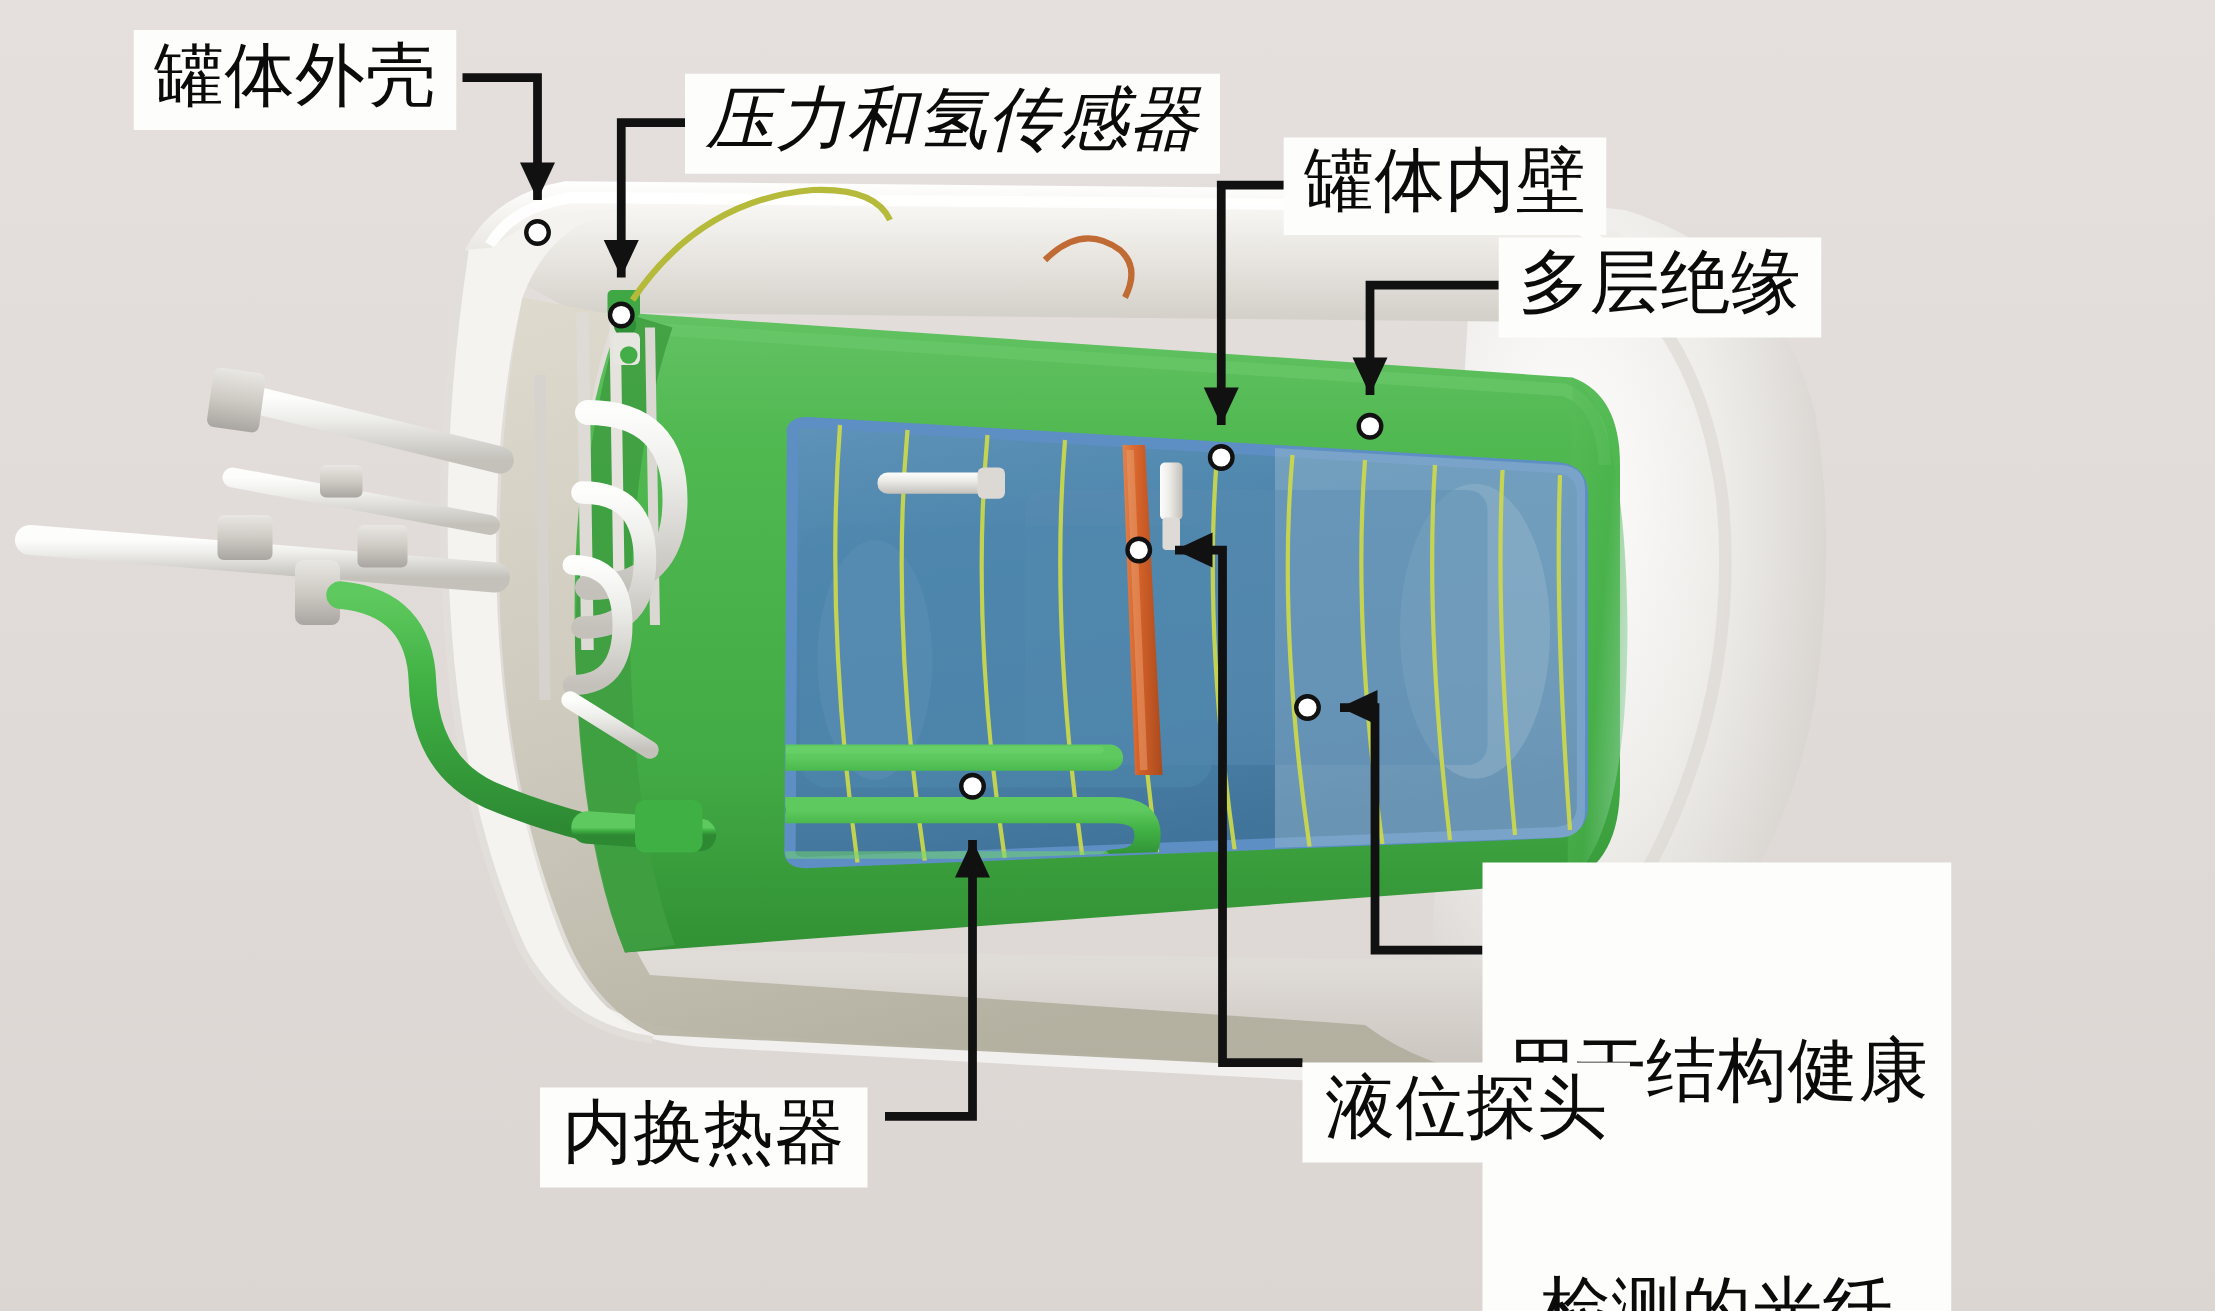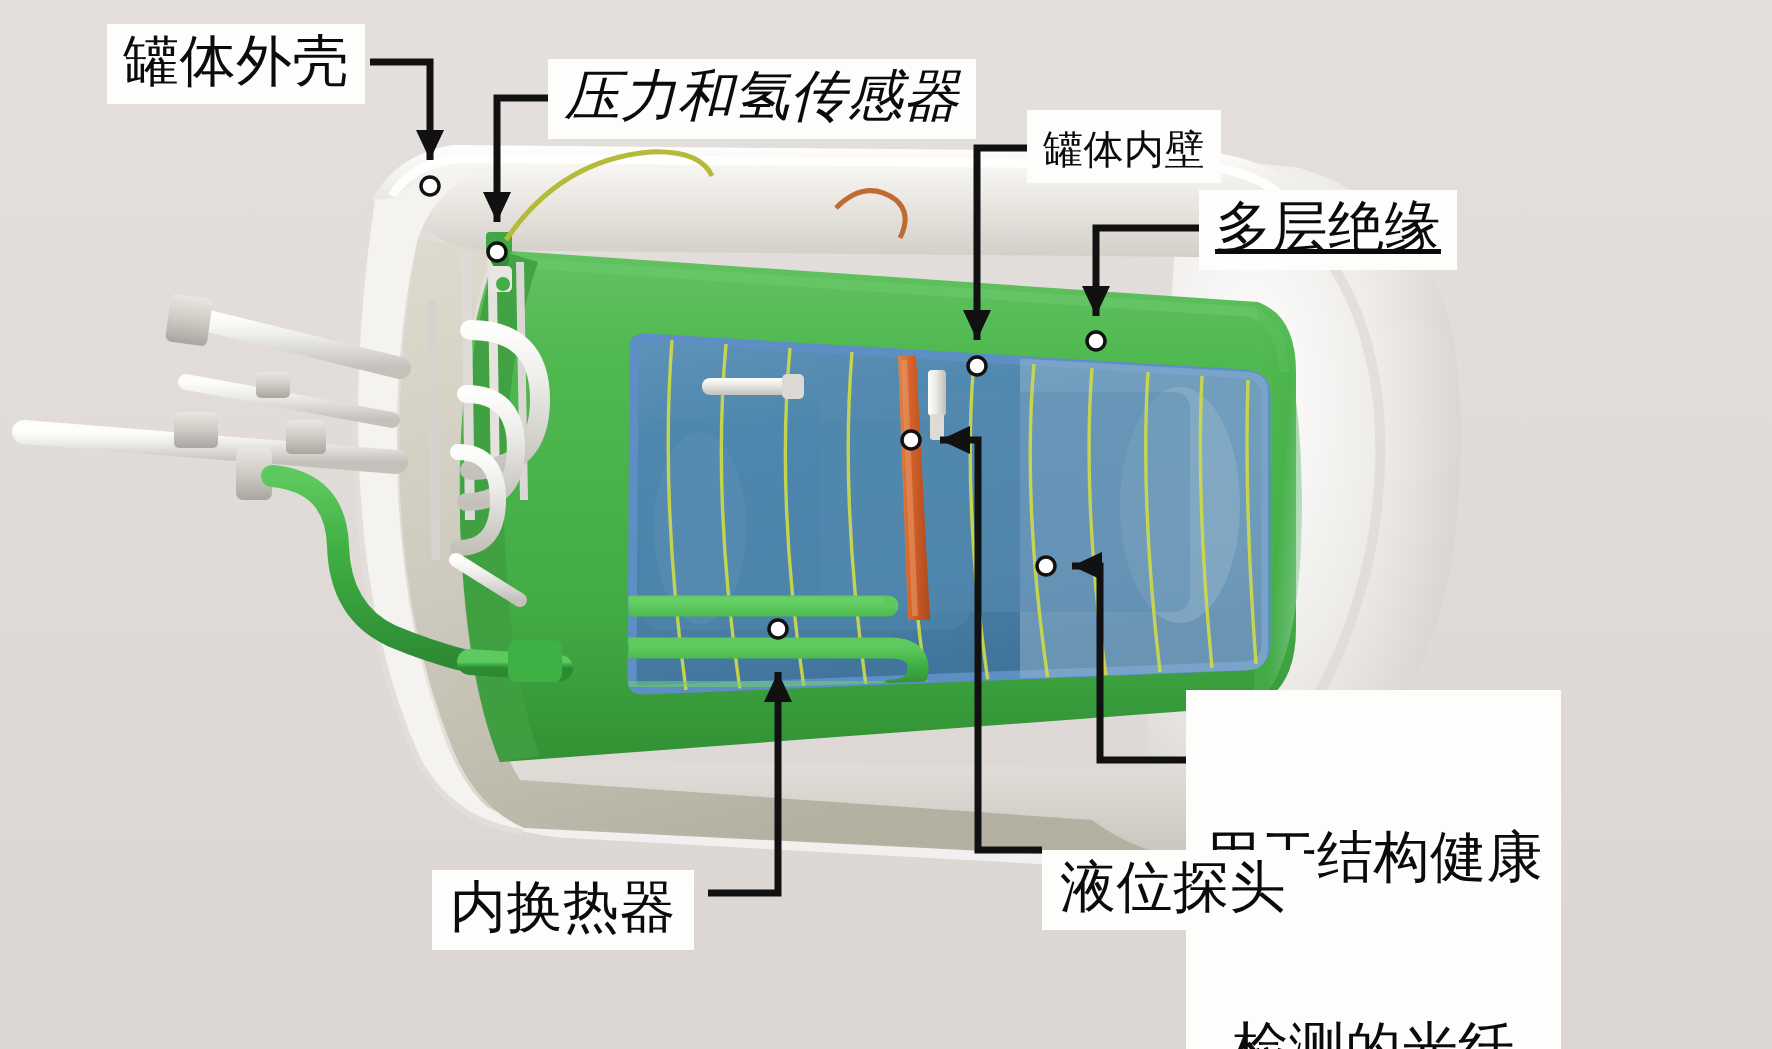--- a/index.html
+++ b/index.html
@@ -18,22 +18,22 @@
     background:#fdfdfc;
     color:#0b0b0b;
     font-family:"Liberation Serif","DejaVu Serif",serif;
     line-height:1.14;
     white-space:pre;
     letter-spacing:0.5px;
     z-index:40;
   }
   .lbl-shell   {left:107px; top:24px;  padding:6px 16px 10px 16px; font-size:56px;}
   .lbl-sensor  {left:548px; top:59px;  padding:6px 16px 10px 16px; font-size:56px;font-style:italic;}
-  .lbl-innerw  {left:1027px;top:110px; padding:17px 16px 10px 16px; font-size:40px;}
-  .lbl-mli     {left:1199px;top:190px; padding:6px 16px 10px 16px; font-size:56px;text-decoration:underline;}
+  .lbl-innerw  {left:1027px;top:110px; padding:4px 16px 10px 16px; font-size:56px;}
+  .lbl-mli     {left:1199px;top:190px; padding:6px 16px 10px 16px; font-size:56px;}
   .lbl-fiber   {left:1186px;top:690px; padding:8px 18px 12px 18px; font-size:56px;text-align:center;}
   .lbl-probe   {left:1042px;top:850px; padding:6px 18px 10px 18px; font-size:56px;}
   .lbl-hx      {left:432px; top:870px; padding:6px 18px 10px 18px; font-size:56px;}
 </style>
 </head>
 <body>
 
 <div id="stage">
 
   <svg id="artboard" viewBox="0 0 1772 1049">

